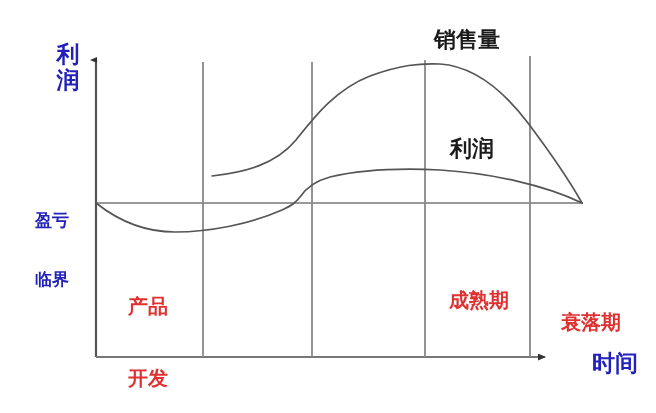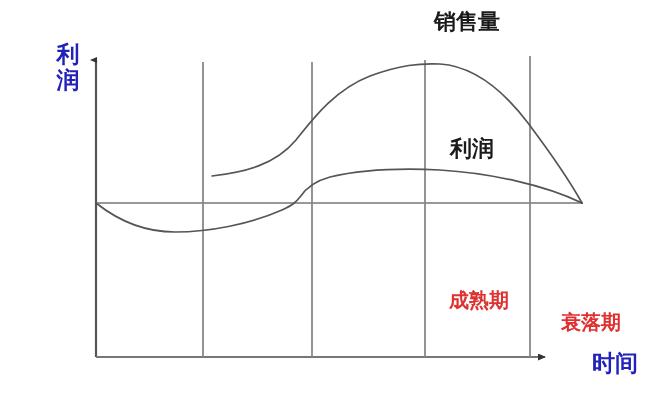--- a/index.html
+++ b/index.html
@@ -65,22 +65,21 @@
     width: 76px;
     text-align: center;
   }
   #x-axis-time {
     left: 548px;
     top: 351px;
     margin-left: 44px;
   }
   #label-sales {
     left: 434px;
-    top: 12px;
-    font-family: Liberation Mono, monospace;
+    top: 28px;
   }
   #label-profit-curve {
     left: 450px;
     top: 137px;
   }
   #stage-dev {
     left: 100px;
     top: 246px;
     width: 96px;
   }
@@ -142,28 +141,34 @@
              C 120,222 145,232 175,232
              C 210,232 250,224 282,210
              C 293,205 296,202 300,197
              C 306,188 315,181 330,177
              C 360,170 400,168 440,170
              C 490,173 545,185 582,203" fill="none" stroke="#555555" stroke-width="1.7" stroke-linecap="round"></path>
   </svg>
 
   <div class="lbl axis-label" id="y-axis-profit"><span><div>利</div><div>润</div></span></div>
 
+  <div class="lbl axis-label-sm" id="breakeven-label">
+    <div>盈亏</div>
+    <div>临界</div>
+  </div>
 
   <div class="lbl axis-label" id="x-axis-time">时间</div>
 
   <div class="lbl curve-label" id="label-sales">销售量</div>
 
   <div class="lbl curve-label" id="label-profit-curve">利润</div>
 
   <div class="lbl stage-label" id="stage-dev">
+    <div>产品</div>
+    <div>开发</div>
     
   </div>
 
 
 
   <div class="lbl stage-label" id="stage-decline">衰落期</div>
 
   <div class="lbl stage-label" id="stage-maturity">成熟期</div>
 
 </div>

